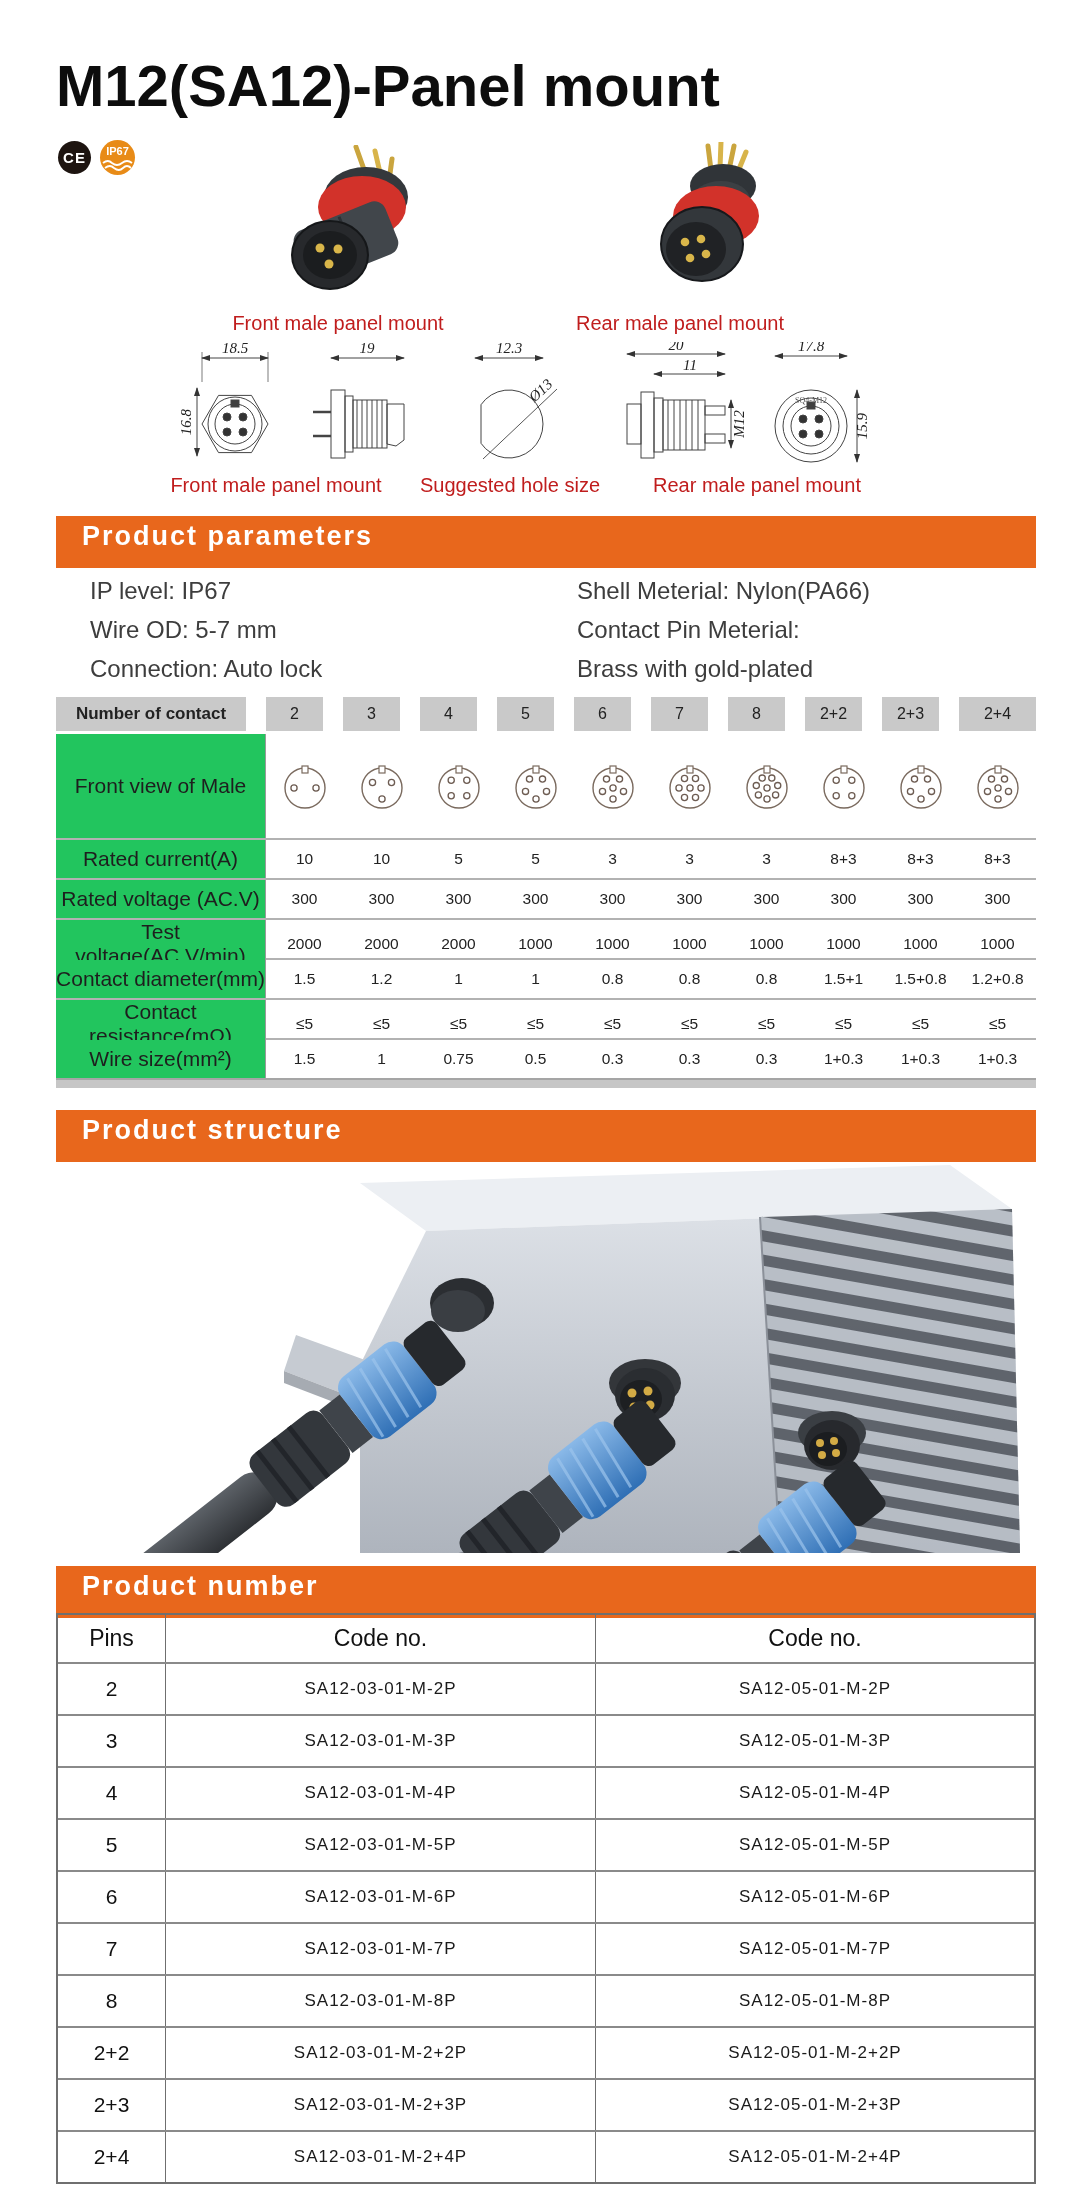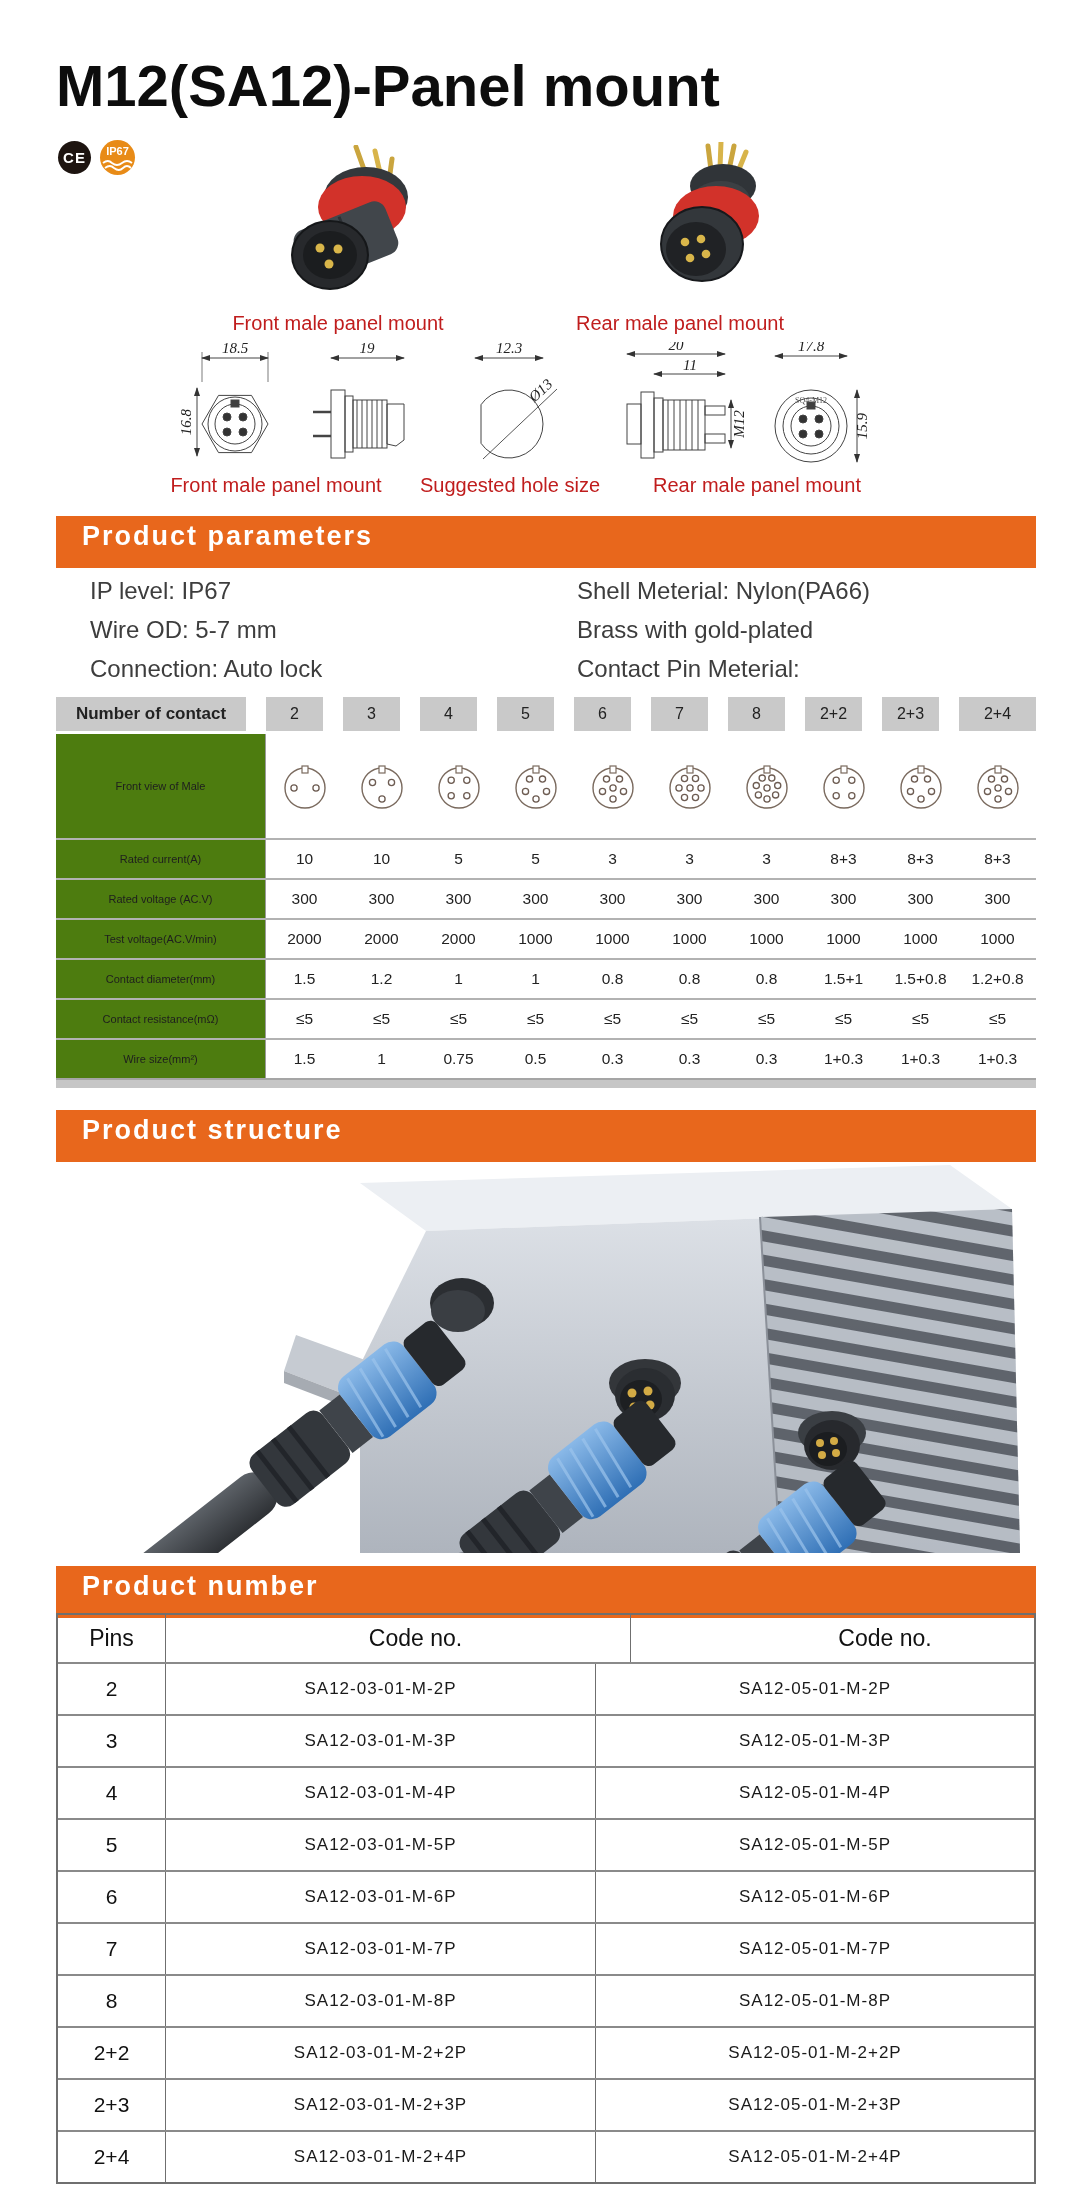--- a/index.html
+++ b/index.html
@@ -25,30 +25,30 @@
   .drawings text{font-family:"Liberation Serif",serif;font-style:italic;font-size:15px;fill:#222;}
   .drawings .mark{font-size:8px;font-style:normal;fill:#555;}
   
   .spec{position:absolute;left:56px;top:697px;width:980px;}
   .spec-row{display:grid;grid-template-columns:210px repeat(10,77px);}
   .spec-hrow{margin-bottom:3px;}
   .spec-hcell,.spec-hlabel{height:34px;background:#c9c9c9;display:flex;align-items:center;
        justify-content:center;font-size:16px;margin-right:20px;}
   .spec-hrow > :last-child{margin-right:0;}
   .spec-hlabel{font-weight:bold;font-size:17px;}
-  .spec-label{background:#4d7c0f;border-right:1px solid #9a9a9a;display:flex;align-items:center;
-       justify-content:center;font-size:11px;color:#1e1e1e;text-align:center;}
+  .spec-label{background:#22c55e;border-right:1px solid #9a9a9a;display:flex;align-items:center;
+       justify-content:center;font-size:21px;color:#1e1e1e;text-align:center;}
   .spec-cell{display:flex;align-items:center;justify-content:center;font-size:15.5px;color:#222;}
   .spec-front{height:104px;}
   .spec-drow{height:38px;border-top:2px solid #b2b2b2;}
   .spec-bottom{height:8px;background:#c6c6c6;border-top:2px solid #a5a5a5;}
   
   .codes{position:absolute;left:56px;top:1613px;width:980px;border:2px solid #6f6f6f;box-sizing:border-box;}
   .code-row{display:grid;grid-template-columns:108px 430px 438px;border-top:2px solid #8a8a8a;}
-  .code-row:first-child{border-top:none;gap:35px;}
+  .code-row:first-child{border-top:none;}
   .code-cell{border-right:1px solid #6f6f6f;display:flex;align-items:center;justify-content:center;}
   .code-row > :last-child{border-right:none;}
   .code-hrow .code-cell{height:47px;font-size:23px;color:#111;}
   .code-drow .code-cell{height:50px;}
   .code-pin{font-size:21px;color:#111;}
   .code-no{font-size:17px;letter-spacing:1px;color:#1a1a1a;}
 </style>
 </head>
 <body>
 
@@ -190,22 +190,22 @@
   <div class="red-label" style="left:617px;top:474px;width:280px;">Rear male panel mount</div>
 
   <div class="section-bar" style="top:516px;">Product parameters</div>
   <div class="params" id="params-left">
     <div>IP level: IP67</div>
     <div>Wire OD: 5-7 mm</div>
     <div>Connection: Auto lock</div>
   </div>
   <div class="params" id="params-right">
     <div>Shell Meterial: Nylon(PA66)</div>
+    <div>Contact Pin Meterial:</div>
     <div>Brass with gold-plated</div>
-    <div>Contact Pin Meterial:</div>
   </div>
 
   <div class="spec" id="spec-table">
       <div class="spec-row spec-hrow">
         <div class="spec-hlabel">Number of contact</div>
         <div class="spec-hcell">2</div>
         <div class="spec-hcell">3</div>
         <div class="spec-hcell">4</div>
         <div class="spec-hcell">5</div>
         <div class="spec-hcell">6</div>

